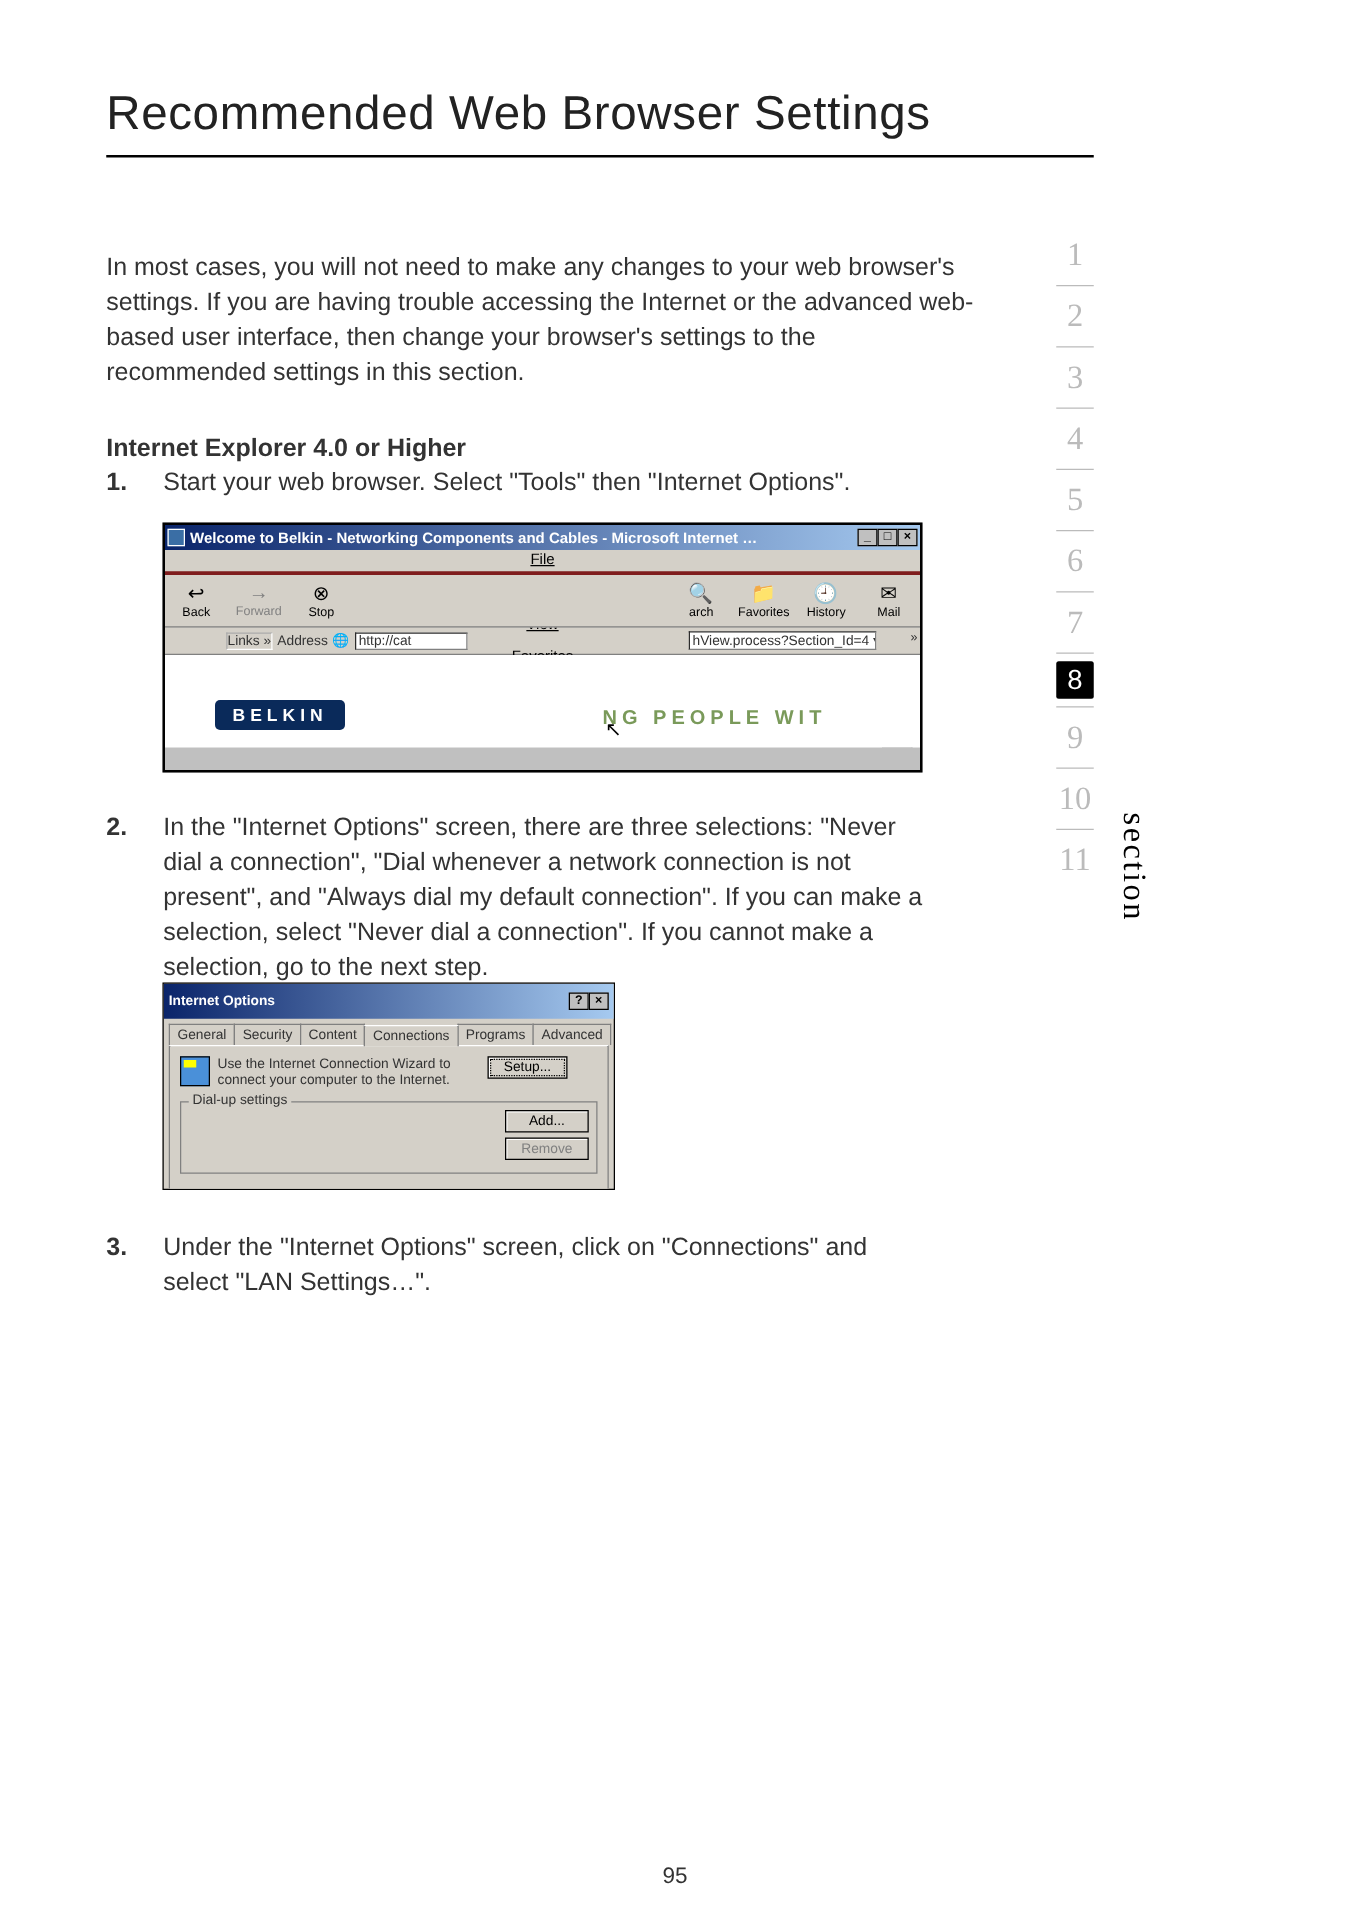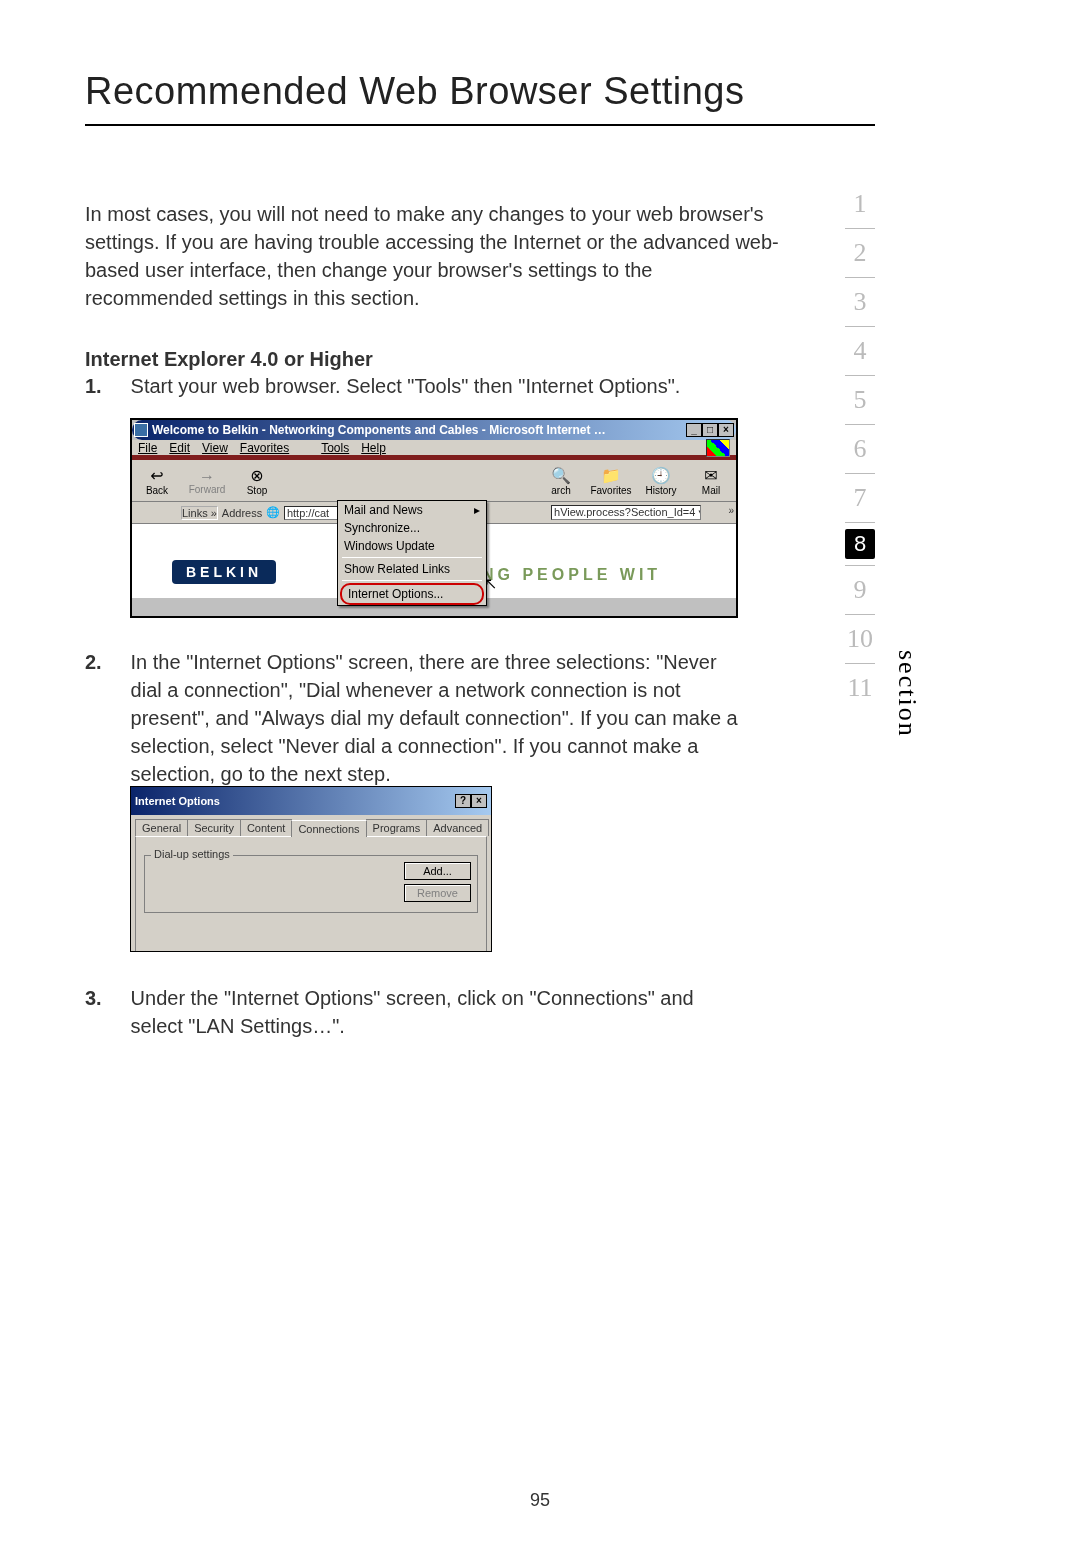--- a/index.html
+++ b/index.html
@@ -121,40 +121,40 @@
   }
   .ie-titlebar {
     background: linear-gradient(to right, #0a246a, #a6caf0);
     color: #fff;
     height: 20px;
     display: flex;
     align-items: center;
     padding: 0 2px;
     font-weight: bold;
     font-size: 12px;
-    border-radius: 10px;
   }
   .ie-titlebar .ie-icon {
     width: 14px; height: 14px; background: #3a6ea5; margin-right: 4px;
     display:inline-block; border:1px solid #fff;
   }
   .ie-titlebar .tb-buttons { margin-left: auto; display:flex; gap:0; }
   .ie-titlebar .tb-btn {
     width: 16px; height: 14px; background: #c0c0c0; border: 1px solid #000;
     color:#000; font-size:10px; text-align:center; line-height:11px; font-weight:bold;
   }
   .ie-menubar {
     background: #d4d0c8;
     height: 20px;
     display: flex;
     align-items: center;
     padding: 0 6px;
     gap: 12px;
-    border-bottom: 5px solid #7f1d1d;
+    border-bottom: 3px solid #7f1d1d;
     position: relative;
+    flex-direction: column;
   }
   .ie-menubar span { text-decoration: underline; text-decoration-color: #000; }
   .ie-menubar .mitem { color:#000; }
   .win-logo {
     margin-left:auto; width:24px; height:18px;
     background: linear-gradient(45deg,#f00 25%, #0f0 25% 50%, #00f 50% 75%, #ff0 75%);
     border:1px inset #808080;
   }
   .ie-toolbar {
     background: #d4d0c8;
@@ -306,32 +306,20 @@
     <div class="tool-btn"><span class="ticon">↩</span><span>Back</span></div>
     <div class="tool-btn disabled"><span class="ticon">→</span><span>Forward</span></div>
     <div class="tool-btn"><span class="ticon">⊗</span><span>Stop</span></div>
     <div style="flex:1"></div>
     <div class="tool-btn"><span class="ticon">🔍</span><span>arch</span></div>
     <div class="tool-btn"><span class="ticon">📁</span><span>Favorites</span></div>
     <div class="tool-btn"><span class="ticon">🕘</span><span>History</span></div>
     <div class="tool-btn"><span class="ticon">✉</span><span>Mail</span></div>
     <span class="more-tools">»</span>
 
-    <div class="dropdown-menu">
-      <div class="ditem">
-          <span>Mail and News</span>
-          <span>▸</span>
-        </div>
-      <div class="ditem">Synchronize...</div>
-      <div class="ditem">Windows Update</div>
-      <div class="dsep"></div>
-      <div class="ditem">Show Related Links</div>
-      <div class="dsep"></div>
-      <div class="ditem highlight">Internet Options...</div>
-    </div>
   </div>
   <div class="ie-addressbar">
     <span class="links">Links »</span>
     <span>Address</span>
     <span>🌐</span>
     <span class="addr-input">http://cat</span>
     <span class="addr-right"><span>hView.process?Section_Id=4</span> <span>▾</span></span>
     <span class="go-btn">↪ <span>Go</span></span>
   </div>
   <div class="ie-content">
@@ -356,20 +344,25 @@
   </div>
   <div class="io-tabs">
     <div class="io-tab">General</div>
     <div class="io-tab">Security</div>
     <div class="io-tab">Content</div>
     <div class="io-tab active">Connections</div>
     <div class="io-tab">Programs</div>
     <div class="io-tab">Advanced</div>
   </div>
   <div class="io-panel">
+    <div class="io-wizard">
+      <div class="wicon"></div>
+      <div class="wtext">Use the Internet Connection Wizard to connect your computer to the Internet.</div>
+      <button class="io-button dotted">Setup...</button>
+    </div>
     <div class="io-fieldset">
       <div class="legend">Dial-up settings</div>
       <div style="height:44px;"></div>
       <div class="btncol">
         <button class="io-button">Add...</button>
         <button class="io-button disabled">Remove</button>
       </div>
     </div>
   </div>
 </div>

